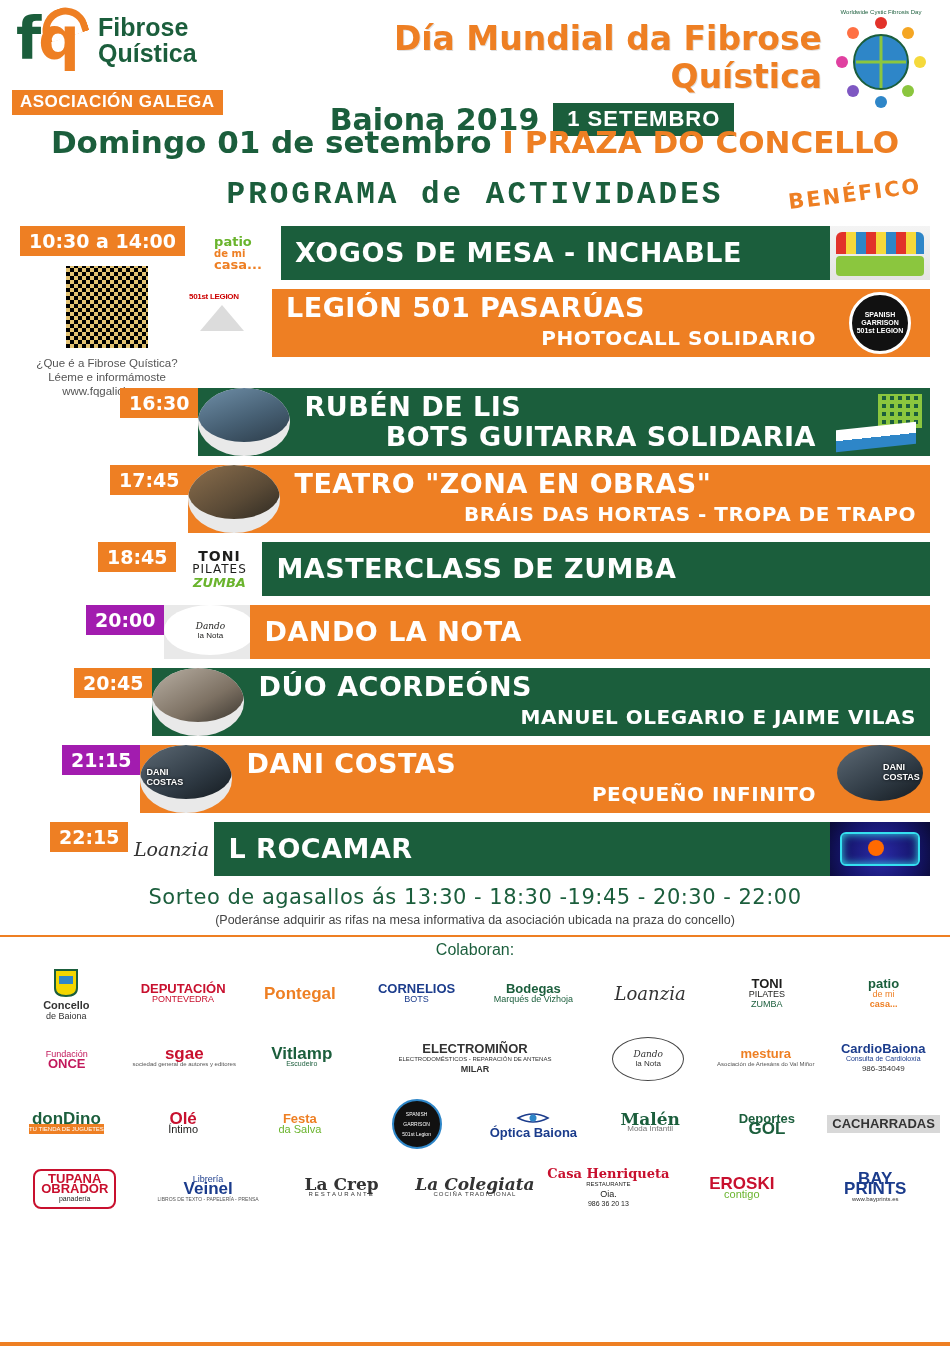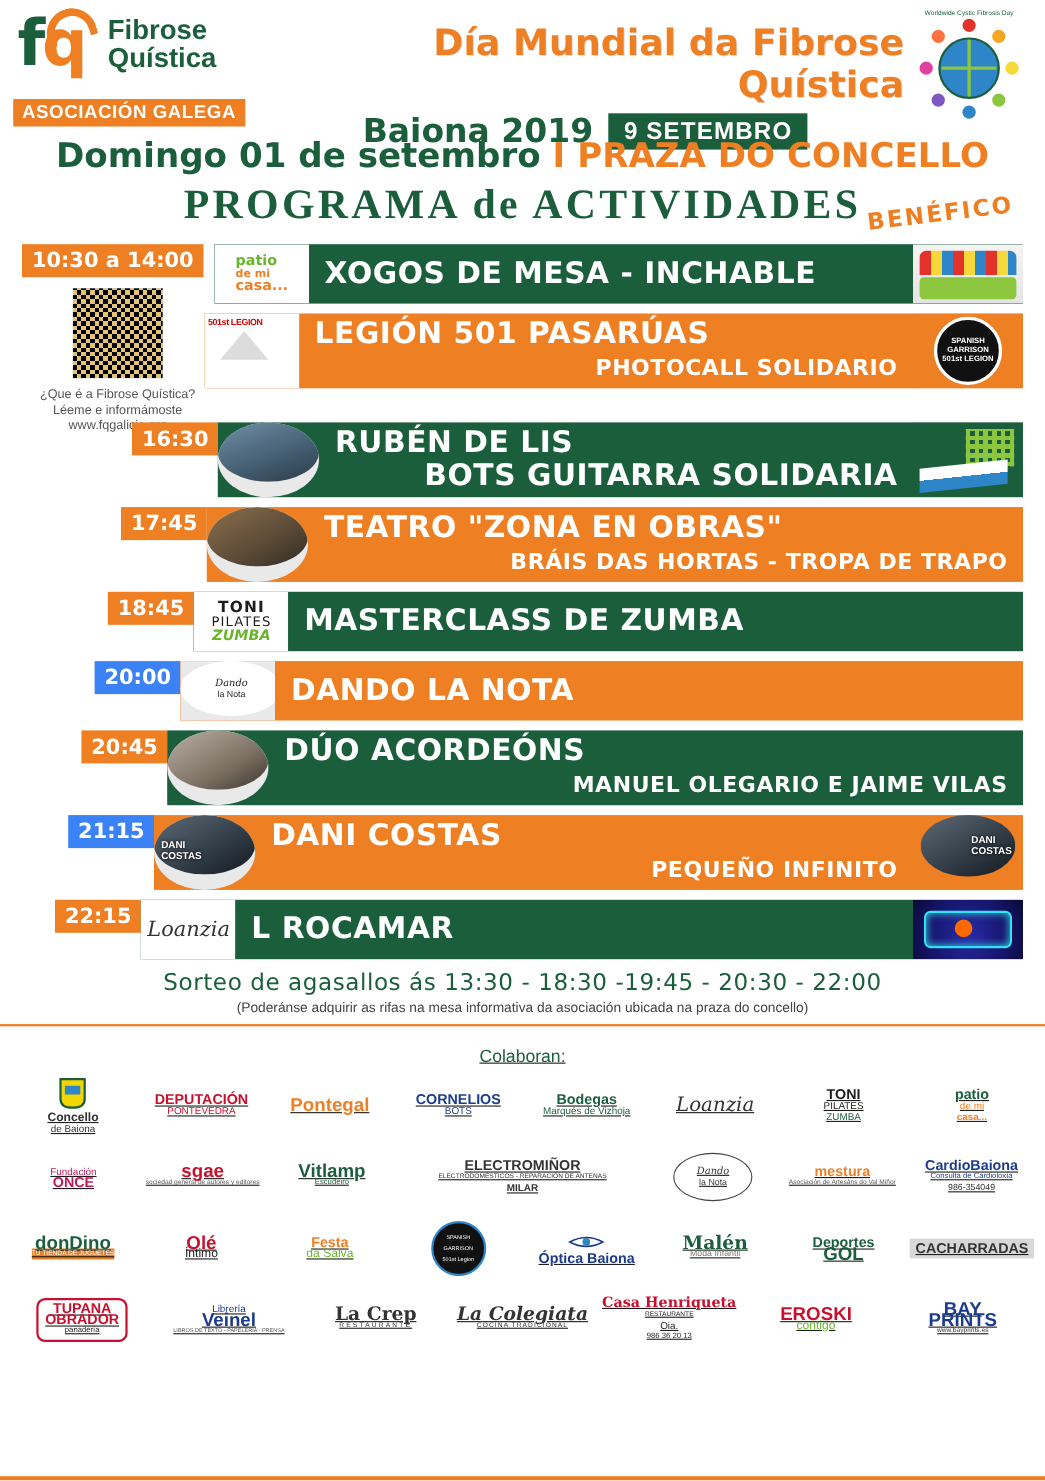--- a/index.html
+++ b/index.html
@@ -131,26 +131,26 @@
     font-weight: bold;
     font-size: 31px;
     letter-spacing: 0px;
     line-height: 36px;
     text-align: center;
   }
   .t-row1 .dom { color: #1b5e3c; }
   .t-row1 .sep { color: #ee7f23; font-weight: bold; }
   .t-row1 .praza { color: #ee7f23; }
   .t-row2 {
-    font-family: Liberation Serif, serif;
-    font-weight: bold;
-    font-size: 38px;
+    font-family: Liberation Mono, monospace;
+    font-weight: bold;
+    font-size: 31px;
     color: #1b5e3c;
     letter-spacing: 3px;
-    margin-top: 4px;
+    margin-top: 17px;
   }
   .t-benefico {
     position: absolute;
     right: 28px;
     top: 58px;
     color: #ee7f23;
     font-size: 21px;
     font-weight: bold;
     letter-spacing: 2px;
     transform: rotate(-7deg);
@@ -174,21 +174,21 @@
     flex: 0 0 auto;
     align-self: flex-start;
     color: #ffffff;
     font-family: "DejaVu Sans", sans-serif;
     font-weight: bold;
     font-size: 19px;
     padding: 4px 9px 4px 9px;
     line-height: 22px;
     white-space: nowrap;
   }
-  .time.green { background: #3b82f6; }
+  .time.green { background: #a21caf; }
   .time.orange { background: #ee7f23; }
   .bar {
     flex: 1 1 auto;
     position: relative;
     display: flex;
     align-items: center;
     min-height: 54px;
     overflow: hidden;
   }
   .bar.green { background: #1b5e3c; }
@@ -399,22 +399,21 @@
   .sorteo-sub {
     font-size: 12.5px;
     color: #444;
     margin-top: 4px;
   }
 
   
   .sponsors {
     margin-top: 8px;
     border-top: 2px solid #ee7f23;
-    padding-top: 17px;
-    text-decoration: underline;
+    padding-top: 2px;
   }
   .colaboran {
     text-align: center;
     font-size: 16px;
     color: #1b5e3c;
     margin: 2px 0 4px 0;
   }
   .sp-row {
     display: flex;
     align-items: center;
@@ -464,21 +463,21 @@
       <span>Fibrose</span><br>
       <span>Quística</span>
     </div>
     <div class="galega">ASOCIACIÓN GALEGA</div>
   </div>
 
   <div class="header-center">
     <div class="hc-line1">Día Mundial da Fibrose Quística</div>
     <div class="hc-line2">
       <span class="hc-baiona">Baiona 2019</span>
-      <span class="hc-date-badge">9 SETEMBRO</span>
+      <span class="hc-date-badge">1 SETEMBRO</span>
     </div>
   </div>
 
   <div class="logo-wcfd">
     <svg class="wcfd-ring" viewBox="0 0 110 110">
       <circle cx="55" cy="55" r="27" fill="#2e86c8"></circle>
       <path d="M30 55 h50 M55 28 v54" stroke="#8bc63e" stroke-width="3"></path>
       <circle cx="55" cy="55" r="27" fill="none" stroke="#1b5e3c" stroke-width="2"></circle>
       <g stroke="none">
         <circle cx="55" cy="16" r="6" fill="#e2322a"></circle>

